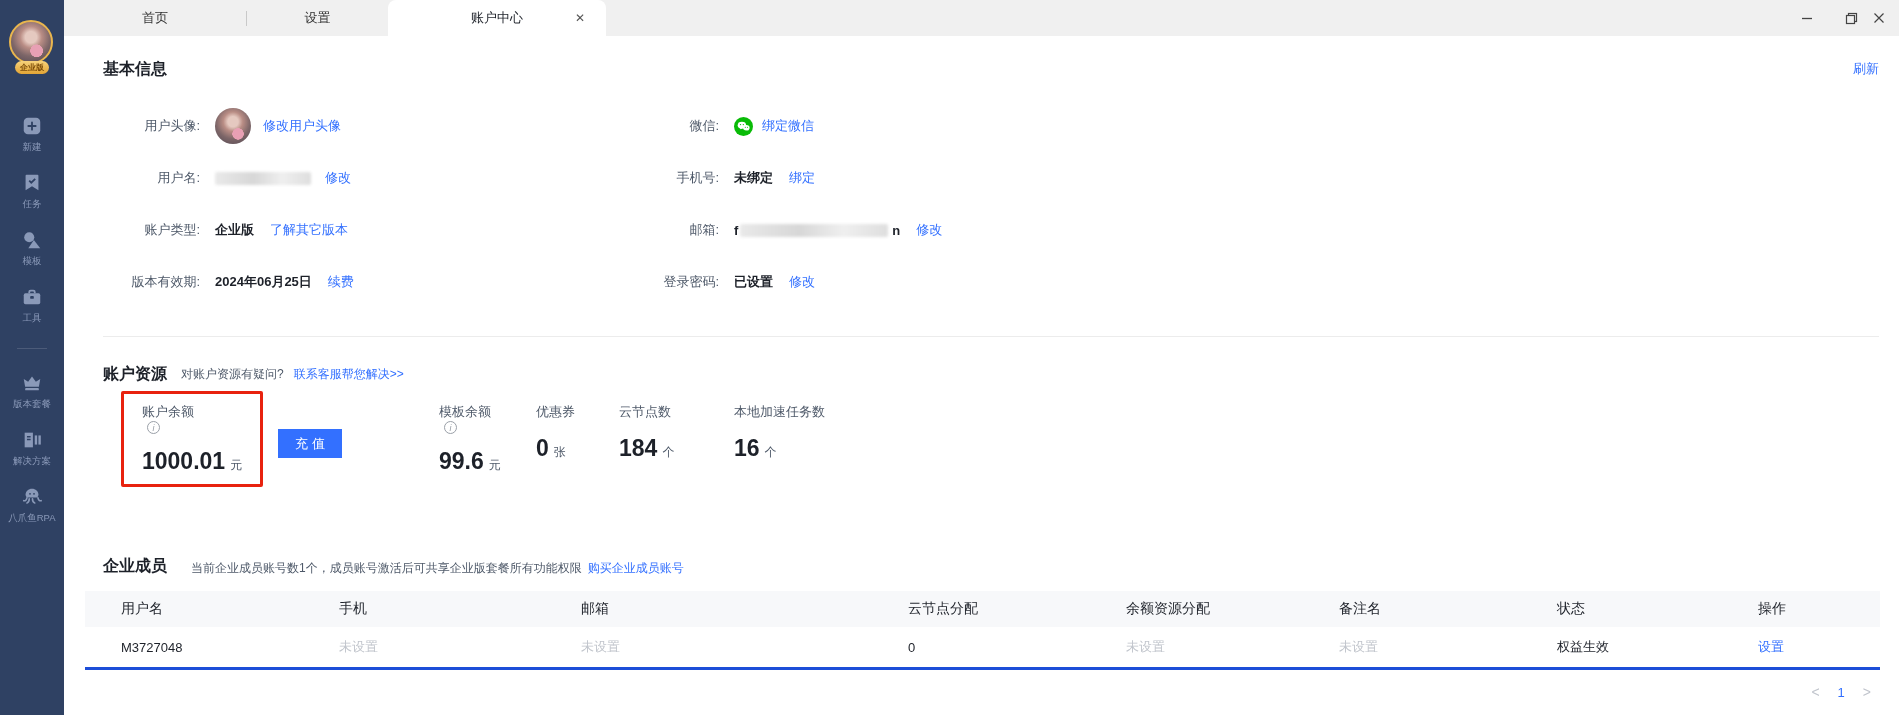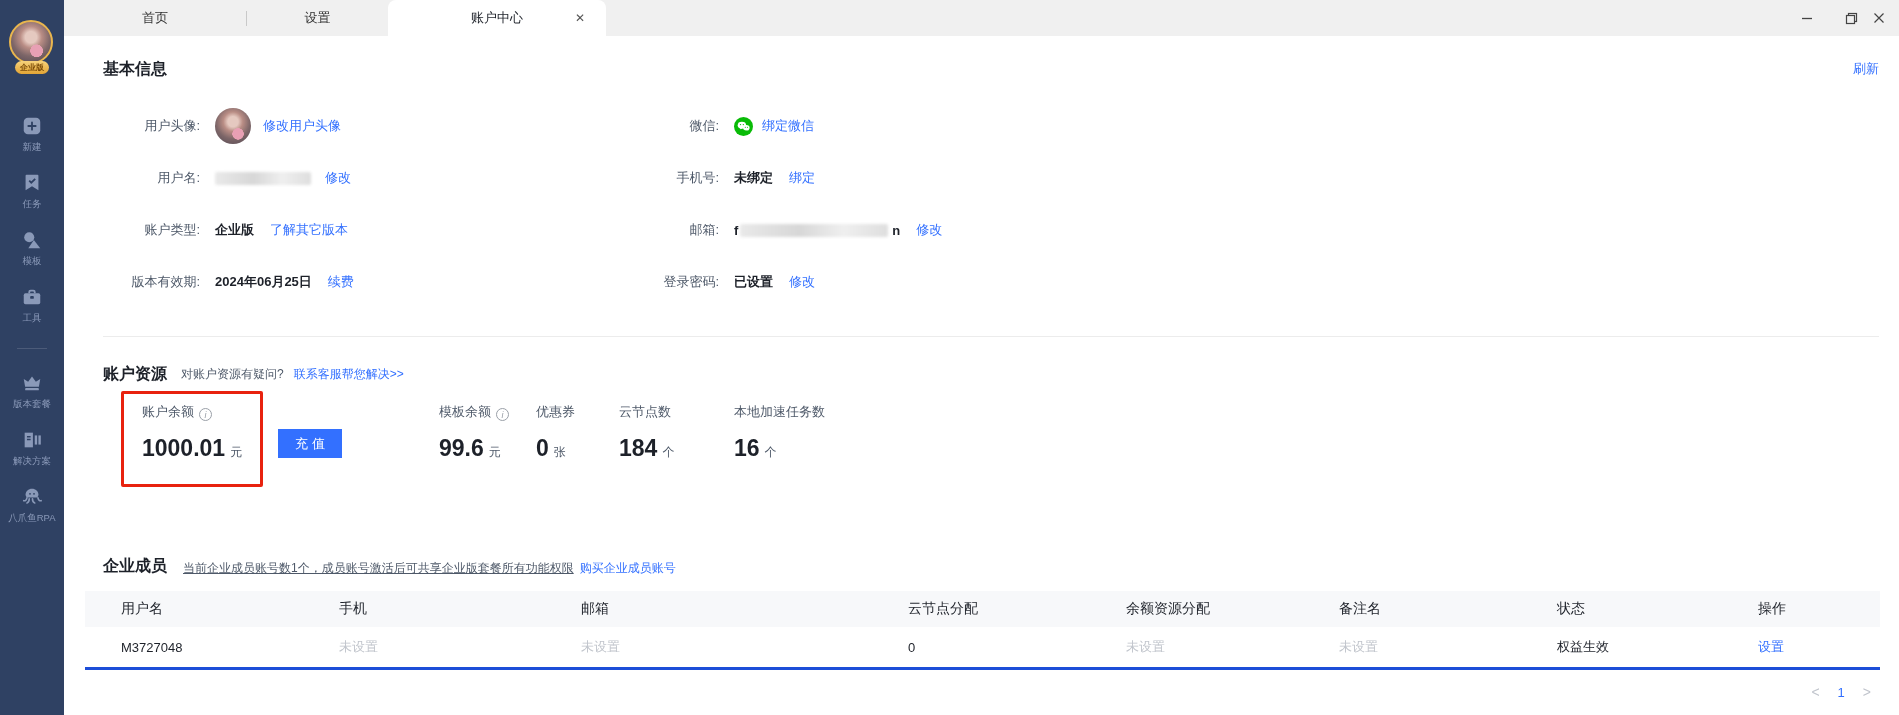--- a/index.html
+++ b/index.html
@@ -57,29 +57,29 @@
   .wechat-ic { margin-right:9px; display:flex; }
   .info-i { display:inline-flex; width:13px; height:13px; border:1px solid #9aa0a8; border-radius:50%; color:#9aa0a8; font-size:9px; align-items:center; justify-content:center; margin-left:5px; font-style:italic; cursor:pointer; }
 
   .divider { border-top:1px solid #ececec; margin-top:28px; }
 
   .res-head { margin-top:26px; display:flex; align-items:center; height:22px; }
   .res-head .note { margin-left:14px; }
   .res-head .link { margin-left:10px; font-size:12px; }
   .res-row { position:relative; margin-top:12px; height:110px; }
   .res-block { position:absolute; top:6px; }
-  .res-label { font-size:13px; color:#4e5969; display:flex; align-items:flex-end; }
+  .res-label { font-size:13px; color:#4e5969; display:flex; align-items:flex-start;flex-direction:column; }
   .res-value { margin-top:14px; font-size:23px; font-weight:bold; color:#1d2129; white-space:nowrap; }
   .res-unit { font-size:12px; font-weight:normal; color:#4e5969; margin-left:5px; }
   .hl-box { position:absolute; left:18px; top:-6px; width:142px; height:96px; border:3px solid #e8220e; border-radius:2px; pointer-events:none; }
   .res-b0 { left:39px; }  .res-b1 { left:336px; }  .res-b2 { left:433px; }  .res-b3 { left:516px; }  .res-b4 { left:631px; }
   .recharge { position:absolute; left:175px; top:32px; width:64px; height:29px; background:#3370ff; color:#fff; border:none; border-radius:0; font-size:13px; letter-spacing:4px; padding-left:4px; cursor:pointer; font-family:inherit; }
 
   .members-head { margin-top:48px; display:flex; align-items:flex-end; height:22px; }
-  .members-head .note { margin-left:16px;text-decoration:underline; }
+  .members-head .note { margin-left:24px; }
   .members-head .link { margin-left:6px; font-size:12px; }
 
   .table { margin-top:14px; margin-left:-18px; width:1795px; }
   .t-head, .t-row { display:grid; grid-template-columns:218px 242px 327px 218px 213px 218px 201px 1fr; align-items:center; padding-left:36px; }
   .t-head { height:36px; background:#f7f8fa; font-size:14px; color:#1d2129; }
   .t-row { height:43px; font-size:13px; border-bottom:3px solid #1d4ed8; }
   .cell-muted { color:#c1c5cc; }
 
   .pagination { margin-top:14px; display:flex; justify-content:flex-end; align-items:center; gap:18px; margin-right:8px; font-size:14px; }
   .pg-arrow { color:#c0c4cc; cursor:pointer; }

